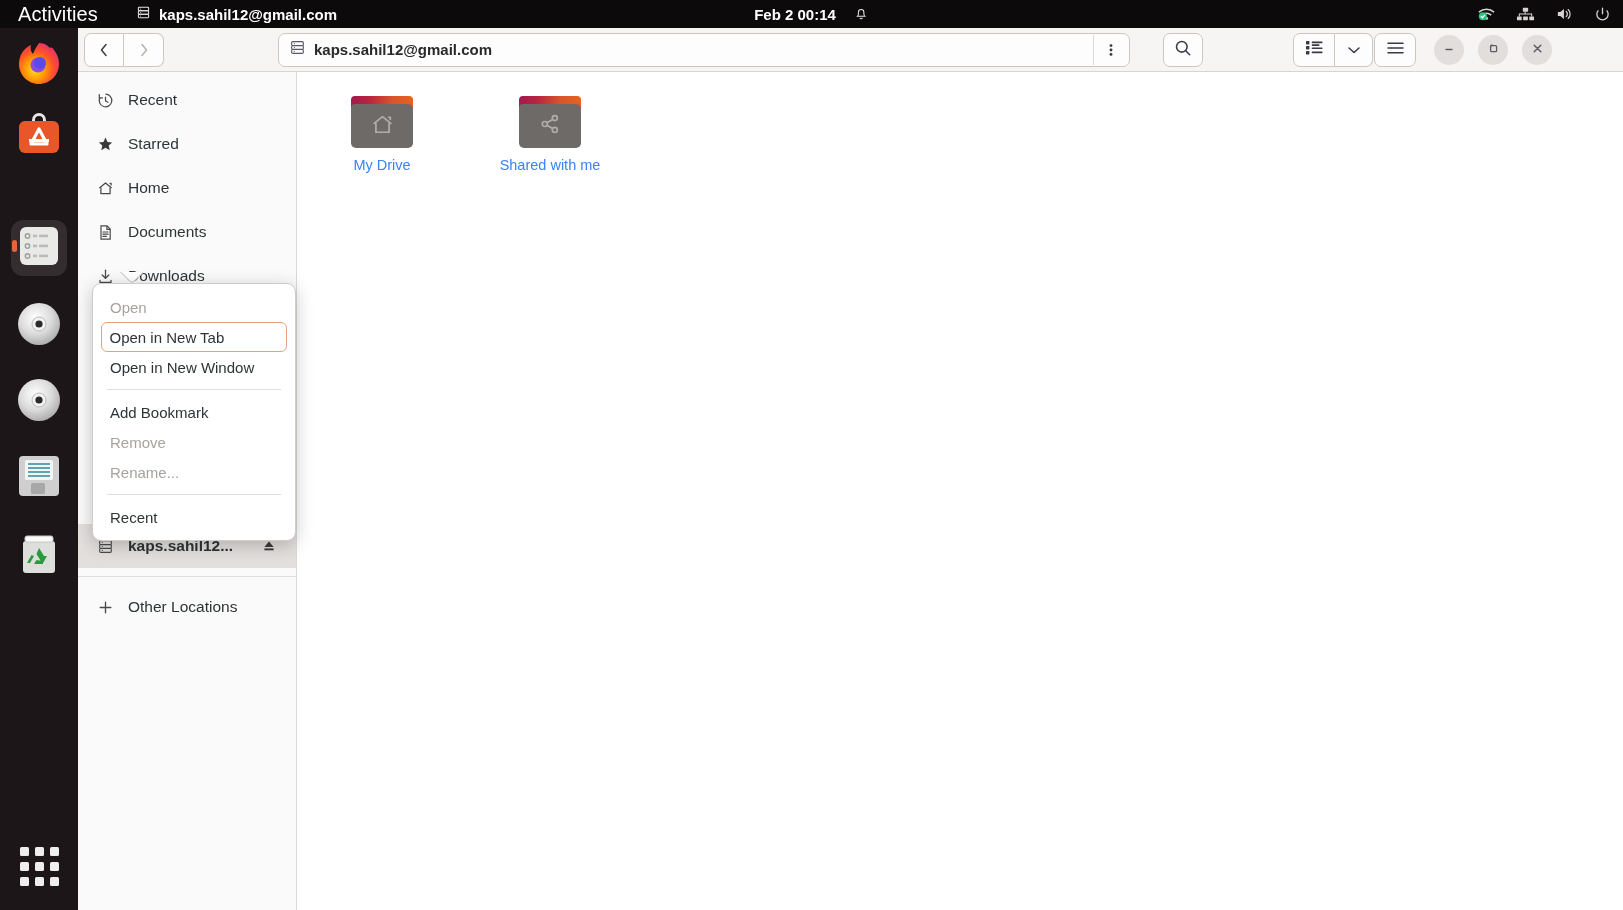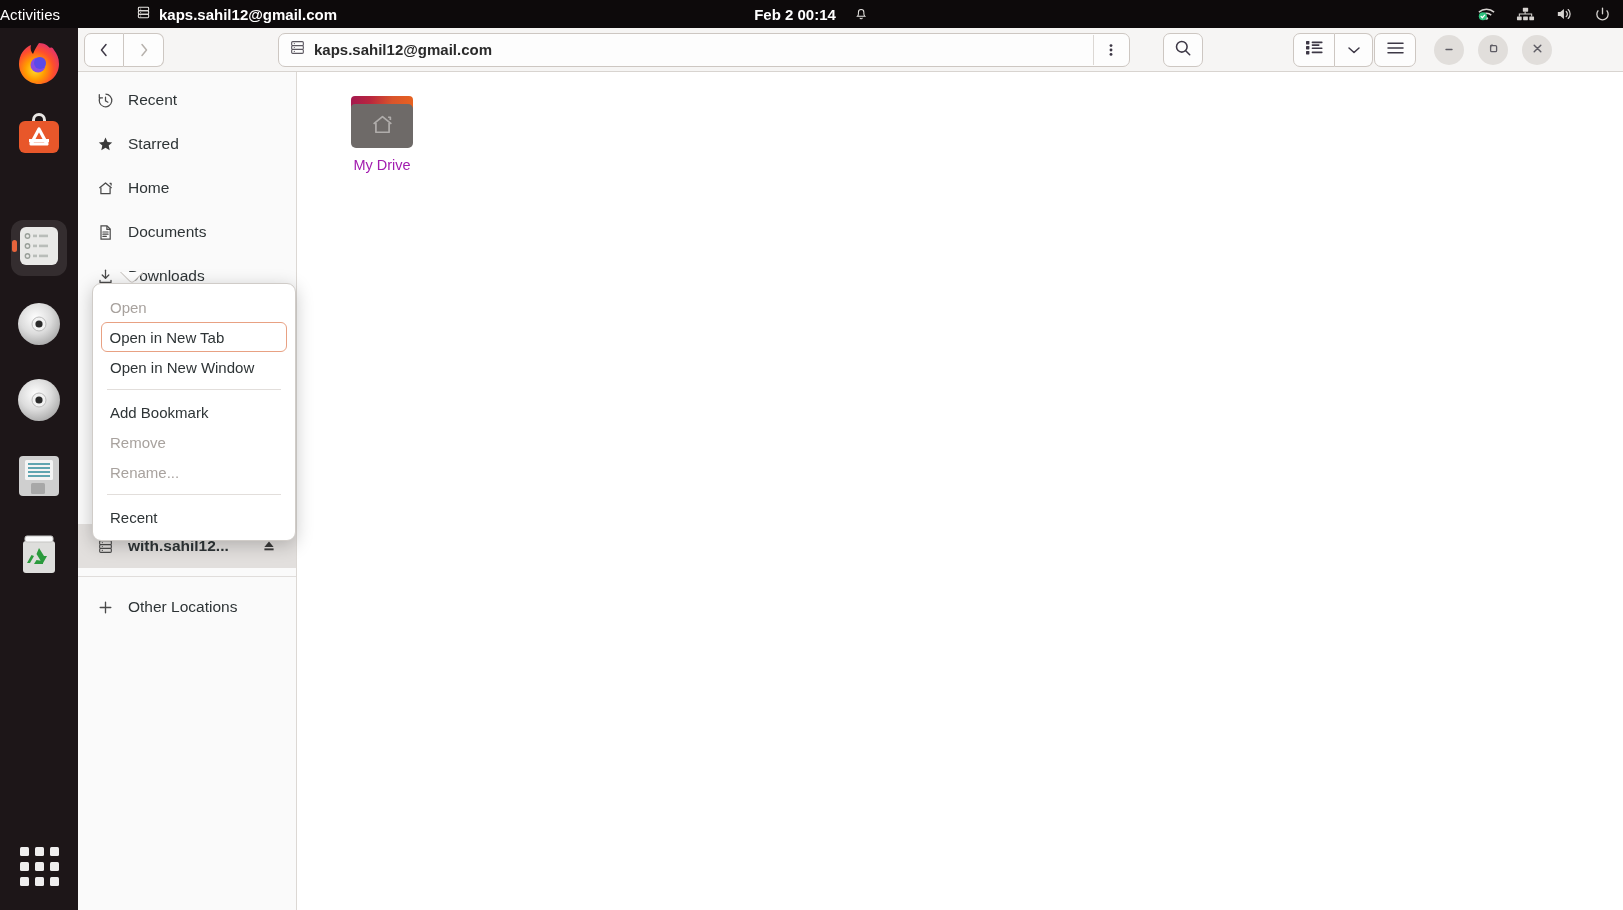--- a/index.html
+++ b/index.html
@@ -11,21 +11,21 @@
   }
 
   
   #topbar {
     position: absolute; left: 0; top: 0; width: 1623px; height: 28px;
     background: #0d0a0b; color: #ffffff;
     display: flex; align-items: center;
     font-size: 15px;
     z-index: 60;
   }
-  #activities { margin-left: 0; font-size: 15px; letter-spacing: .1px; }
+  #activities { margin-left: 18px; font-size: 20px; letter-spacing: .1px; }
   #app-indicator {
     position: absolute; left: 136px; top: 0; height: 28px;
     display: flex; align-items: center; gap: 8px;
     font-size: 15px; font-weight: 600;
   }
   #clock-area {
     position: absolute; left: 50%; transform: translateX(-50%);
     display: flex; align-items: center; gap: 18px;
     font-size: 15px; font-weight: 600;
   }
@@ -156,21 +156,21 @@
     background: linear-gradient(100deg, #a3194f 0%, #b8253f 30%, #d9542c 65%, #e8631f 100%);
   }
   .folder .body {
     position: absolute; left: 0; top: 8px; width: 62px; height: 44px;
     border-radius: 4px 5px 5px 5px;
     background: #6e6a68;
     display: flex; align-items: center; justify-content: center;
     color: #a9a6a4;
   }
   .file-label {
-    font-size: 14.5px; color: #a21caf; text-align: center;
+    font-size: 14.5px; color: #3b82f6; text-align: center;
     line-height: 1.38; max-width: 110px;
   }
 
   
   #ctx-wrap { position: absolute; left: 92px; top: 283px; z-index: 50; }
   #ctx-menu {
     width: 204px;
     background: #ffffff;
     border: 1px solid #d0ccc8;
     border-radius: 9px;
@@ -549,21 +549,21 @@
       <span class="side-icon">
         <svg width="17" height="17" viewBox="0 0 16 16" fill="none" stroke="#4a4a4a" stroke-width="1.05">
           <rect x="2.5" y="2.5" width="11" height="3.6" rx="1"></rect>
           <rect x="2.5" y="6.2" width="11" height="3.6" rx="1"></rect>
           <rect x="2.5" y="9.9" width="11" height="3.6" rx="1"></rect>
           <circle cx="5" cy="4.3" r=".55" fill="#4a4a4a" stroke="none"></circle>
           <circle cx="5" cy="8" r=".55" fill="#4a4a4a" stroke="none"></circle>
           <circle cx="5" cy="11.7" r=".55" fill="#4a4a4a" stroke="none"></circle>
         </svg>
       </span>
-      <span class="side-label" style="font-weight:600">with.sahil12...</span>
+      <span class="side-label" style="font-weight:600">kaps.sahil12...</span>
       <span class="eject-plain" style="margin-right:14px">
         <svg width="14" height="14" viewBox="0 0 14 14" fill="#3a3a3a">
             <path d="M7 2.4l4.6 5.6H2.4z"></path>
             <rect x="2.4" y="9.4" width="9.2" height="1.9"></rect>
           </svg>
       </span>
     </div>
 
 
     <div class="side-sep"></div>
@@ -589,20 +589,36 @@
               <path d="M3.2 10.5L11 4l7.8 6.5"></path>
                 <path d="M5.2 9.6v8.2h11.6V9.6"></path>
                 <path d="M15.9 4.6h2v2.4"></path>
             </svg>
           </span>
         </div>
       </div>
       <div class="file-label">My Drive</div>
     </div>
 
+    <div class="file-item">
+      <div class="folder">
+        <div class="tab"></div>
+        <div class="body">
+          <span>
+            <svg width="24" height="24" viewBox="0 0 22 22" fill="none" stroke="#b0adab" stroke-width="1.5">
+              <circle cx="15.4" cy="5.6" r="2.3"></circle>
+                <circle cx="6.2" cy="11" r="2.3"></circle>
+                <circle cx="15.4" cy="16.4" r="2.3"></circle>
+              <path d="M8.2 9.8l5.2-3M8.2 12.2l5.2 3"></path>
+            </svg>
+          </span>
+        </div>
+      </div>
+      <div class="file-label">Shared with me</div>
+    </div>
   </div>
 </div>
 
 <div id="ctx-wrap">
   <div id="ctx-menu">
     <div class="ctx-item disabled">Open</div>
     <div class="ctx-item focused">Open in New Tab</div>
     <div class="ctx-item">Open in New Window</div>
     <div class="ctx-sep"></div>
     <div class="ctx-item">Add Bookmark</div>

